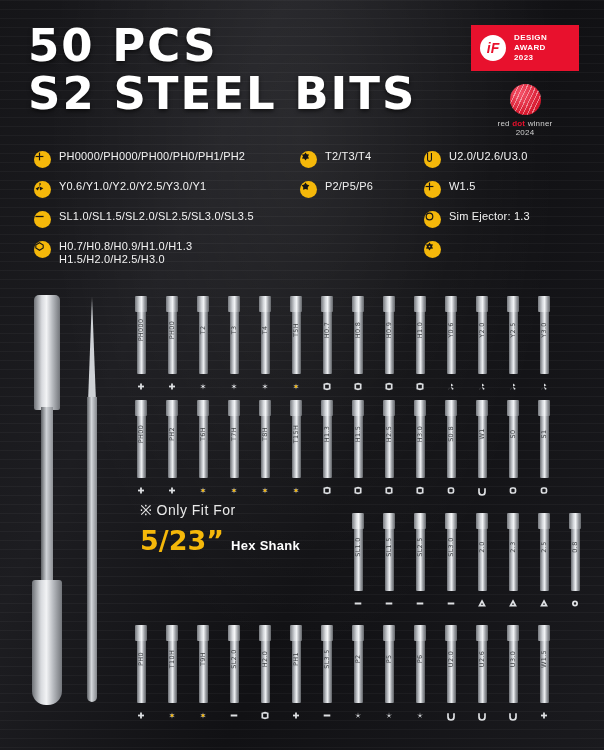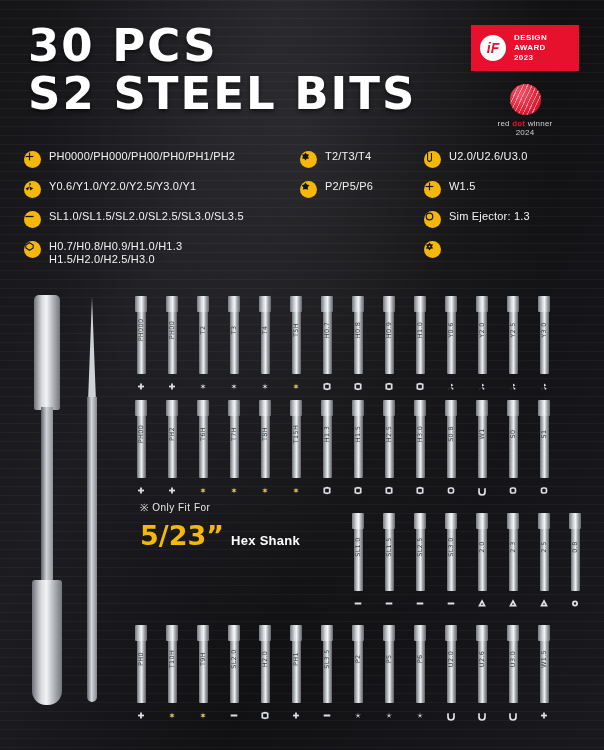--- a/index.html
+++ b/index.html
@@ -54,21 +54,21 @@
     width:31px;height:31px;border-radius:50%;margin:0 auto;
     background:
       repeating-linear-gradient(115deg, rgba(255,255,255,.45) 0 1px, rgba(255,255,255,0) 1px 4px),
       radial-gradient(circle at 35% 30%, #f4546a, #d6182d 70%);
   }
   .reddot .cap{font-size:8px;margin-top:4px;color:#cfcfcf;letter-spacing:.2px;}
   .reddot .cap b{color:#e8112d;}
   
   .specs{position:absolute;left:24px;top:150px;width:556px;}
   .spec-col{position:absolute;}
-  .spec-col.c1{left:0;width:268px;}
+  .spec-col.c1{left:10px;width:268px;}
   .spec-col.c2{left:276px;width:140px;}
   .spec-col.c3{left:400px;width:180px;}
   .spec-row{display:flex;align-items:flex-start;margin-bottom:12px;}
   .spec-ico{
     width:17px;height:17px;border-radius:50%;background:#f5b80a;
     flex:0 0 17px;margin-right:8px;position:relative;margin-top:1px;
   }
   .spec-ico svg{position:absolute;left:0;top:0;}
   .spec-txt{font-size:11px;line-height:13px;color:#f2f2f2;letter-spacing:.2px;}
   
@@ -122,38 +122,38 @@
   }
   .bit.flat .head{
     background:linear-gradient(90deg,#7a7d82 0%,#e2e4e7 40%,#f6f7f8 55%,#a7aaae 78%,#63666a 100%);
   }
   
   .tipglyph{display:block;width:11px;height:11px;}
   
   .note{
     position:absolute;left:140px;top:500px;width:190px;
   }
-  .note .note-top{font-size:10px;color:#e9e9e9;letter-spacing:.5px;}
+  .note .note-top{font-size:14px;color:#e9e9e9;letter-spacing:.5px;}
   .note .note-main{
     margin-top:6px;display:flex;align-items:baseline;
   }
   .note .note-size{
     font-family:"DejaVu Sans", sans-serif;font-weight:bold;font-size:27px;color:#f5b80a;letter-spacing:0px;
   }
   .note .note-sub{
     margin-left:7px;font-size:13px;font-weight:bold;color:#ffffff;letter-spacing:.3px;
   }
 </style>
 </head>
 <body>
 
 <div class="page">
 
   <div class="title-block">
-    <div class="title-line">30 PCS</div>
+    <div class="title-line">50 PCS</div>
     <div class="title-line second">S2 STEEL BITS</div>
   </div>
 
   <div class="if-badge">
     <div class="if-circle">iF</div>
     <div class="if-txt">
       <div>DESIGN</div>
       <div>AWARD</div>
       <div>2023</div>
     </div>

